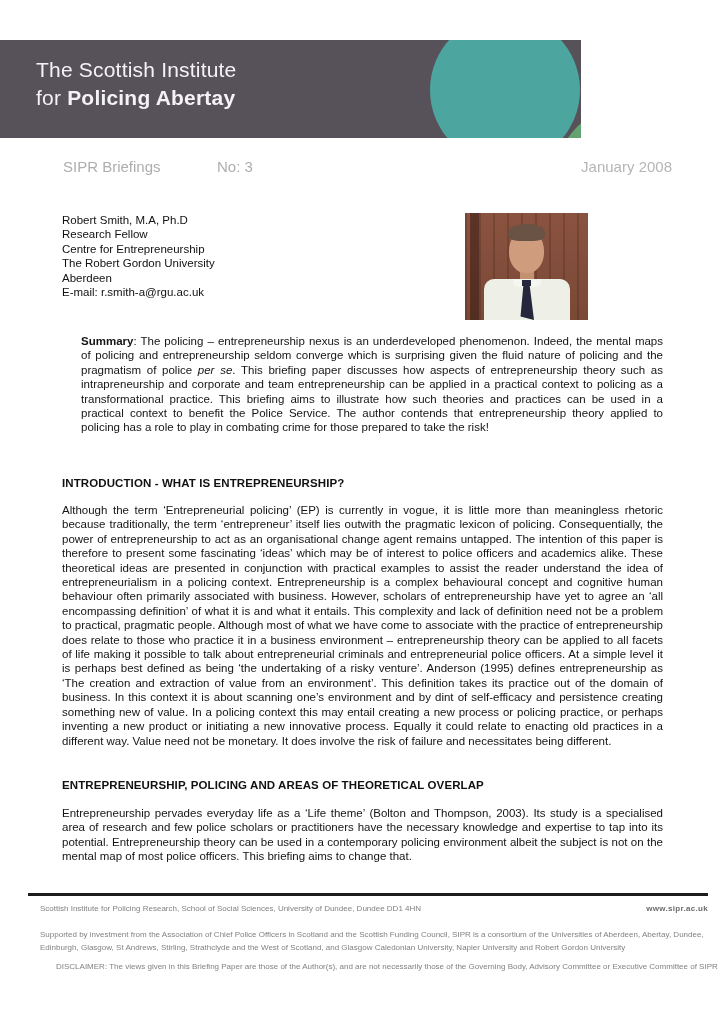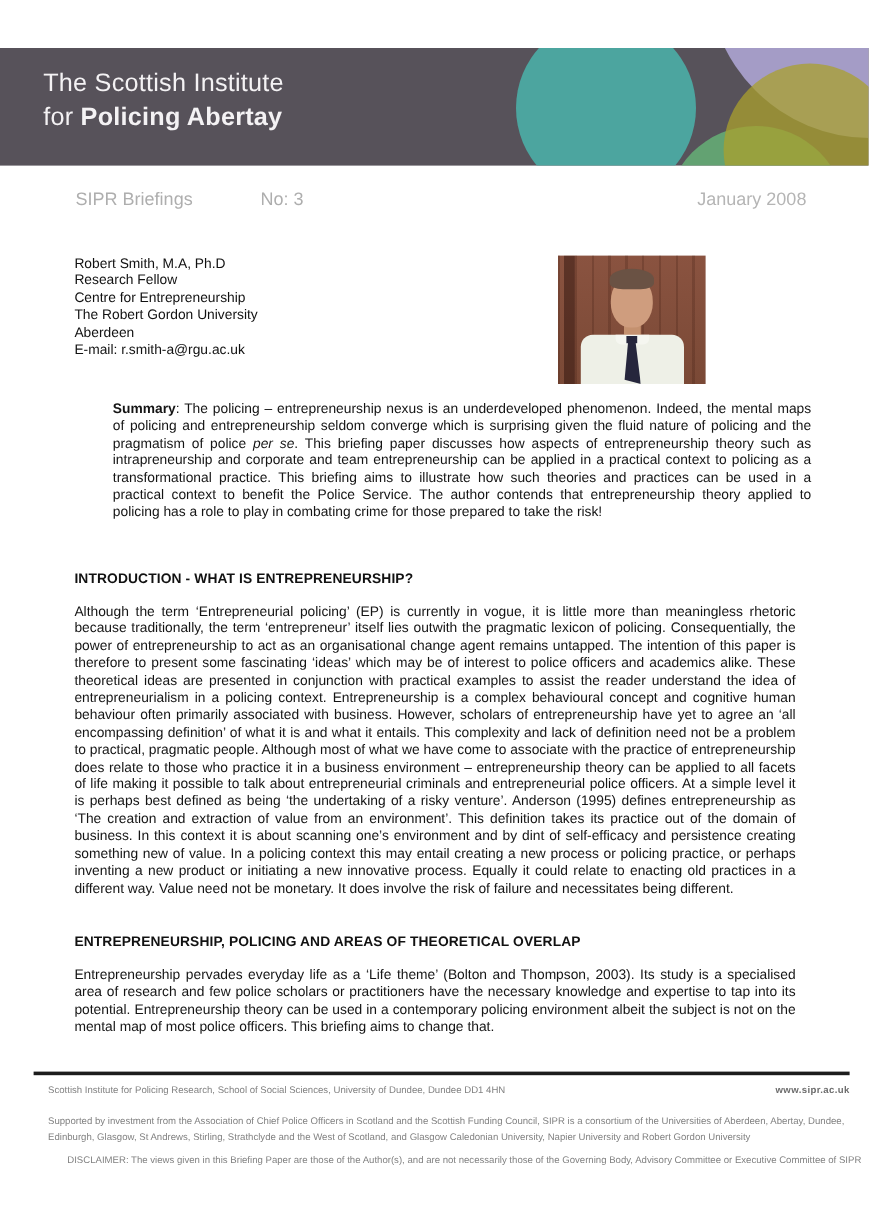--- a/index.html
+++ b/index.html
@@ -3,21 +3,21 @@
 <meta charset="utf-8">
 <style>
   html,body { margin:0; padding:0; background:#ffffff; }
   .page {
     position:relative; width:724px; height:1024px; background:#ffffff;
     font-family:"Liberation Sans", sans-serif; overflow:hidden;
     -webkit-font-smoothing:antialiased;
   }
   
   .band {
-    position:absolute; left:0; top:40px; width:724px; height:98px;
+    position:absolute; left:0; top:40px; width:581px; height:98px;
     background:#57525a; overflow:hidden;
   }
   .circle { position:absolute; border-radius:50%; }
   .c-purple { left:590px; top:-195px; width:270px; height:270px; background:#a49cc6; }
   .c-teal   { left:430px; top:-25px;  width:150px; height:150px; background:#4bb1a8; opacity:.88; }
   .c-green  { left:555px; top:65px;   width:150px; height:150px; background:rgba(102,184,120,0.78); }
   .c-olive  { left:603px; top:13px;   width:144px; height:144px; background:rgba(170,160,45,0.75); }
   .band-text {
     position:absolute; left:36px; top:16px; color:#f4f2f4;
     font-size:21px; line-height:28px; font-weight:400; letter-spacing:.2px;
@@ -26,21 +26,21 @@
   
   .meta { position:absolute; top:158px; left:0; width:724px; height:20px; font-size:15px; color:#aeaeae; }
   .meta-series { position:absolute; left:63px; }
   .meta-number { position:absolute; left:217px; }
   .meta-date   { position:absolute; right:52px; color:#b5b5b5; }
   
   .doc-title { position:absolute; left:62px; top:201px; font-size:11.5px; font-weight:700; color:#111; letter-spacing:.1px; }
   .author { position:absolute; left:62px; top:213px; font-size:11.5px; line-height:14.4px; color:#111; }
   .author a { color:#111; text-decoration:none; }
   .body-text { font-size:11.5px; line-height:14.4px; color:#141414; text-align:justify; }
-  .summary { position:absolute; left:94px; top:334px; width:582px; }
+  .summary { position:absolute; left:81px; top:334px; width:582px; }
   .sec-heading { position:absolute; left:62px; font-size:11.5px; font-weight:700; color:#111; letter-spacing:.1px; }
   .h-intro { top:477px; }
   .p1 { position:absolute; left:62px; top:503px; width:601px; }
   .h-overlap { top:779px; }
   .p2 { position:absolute; left:62px; top:806px; width:601px; }
   
   .photo {
     position:absolute; left:465px; top:213px; width:123px; height:107px; overflow:hidden;
     background-image:
       repeating-linear-gradient(90deg, rgba(55,22,12,.22) 0 2px, rgba(0,0,0,0) 2px 14px),

